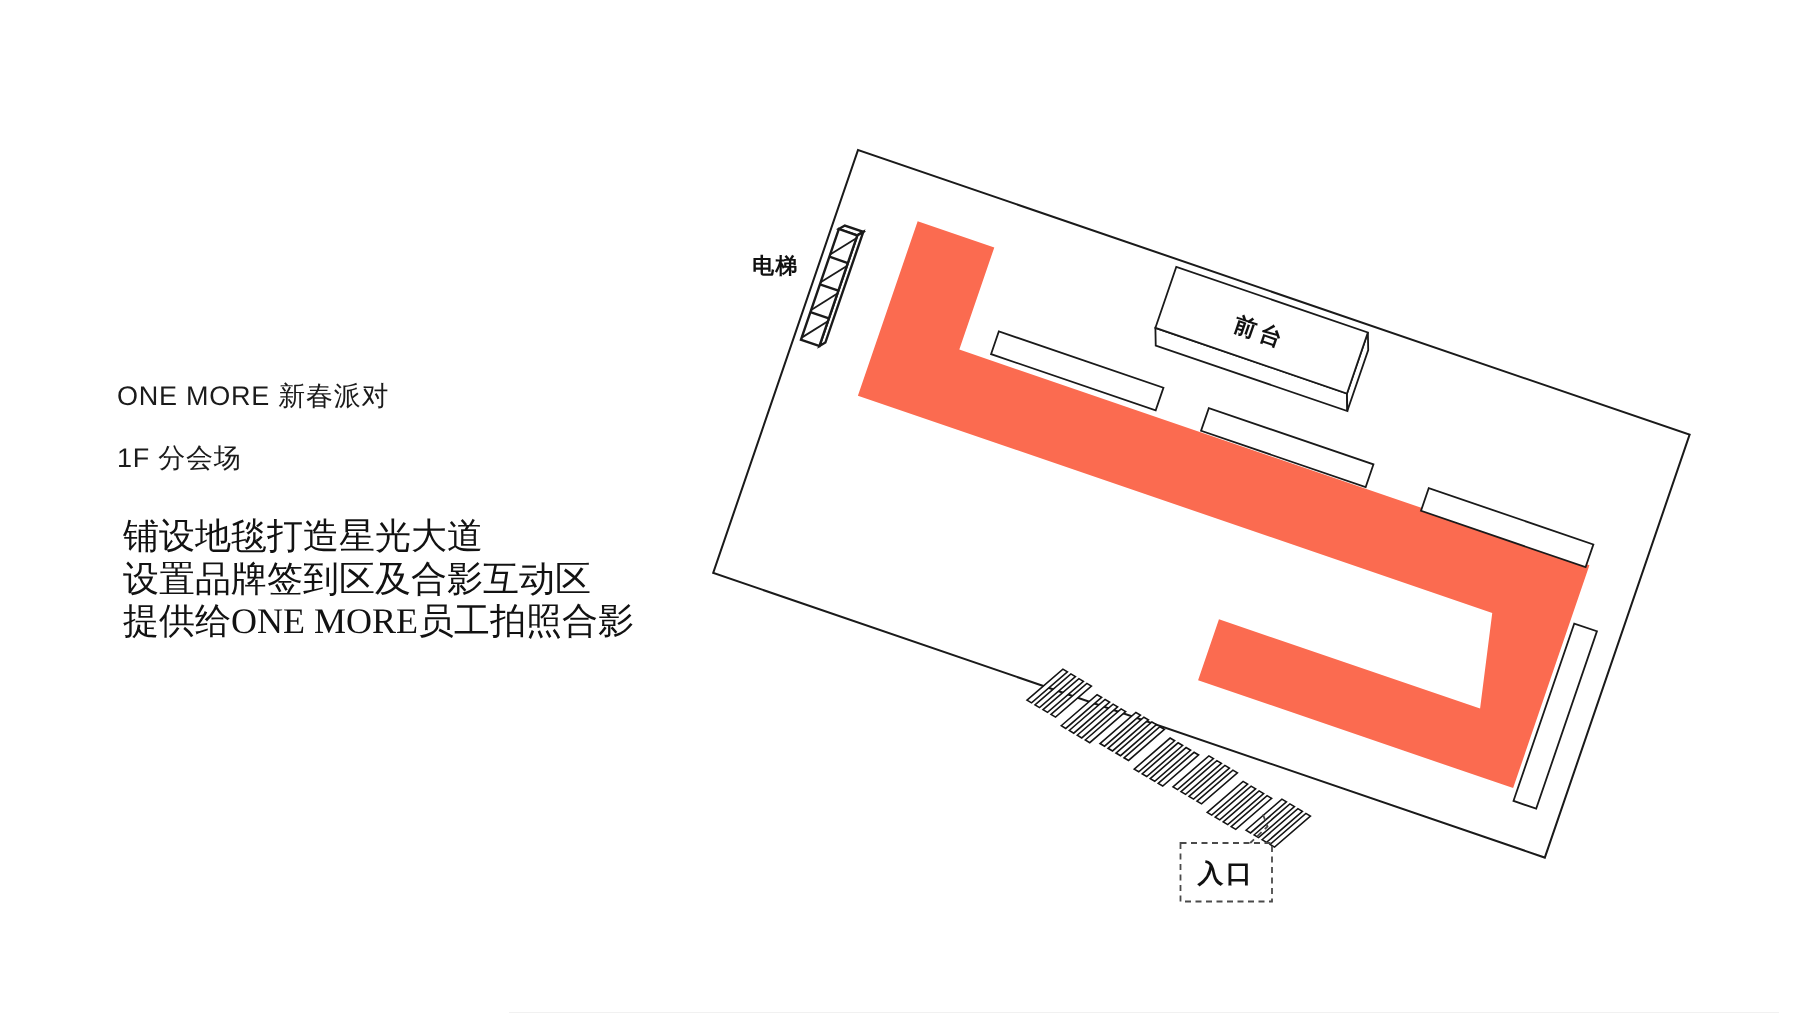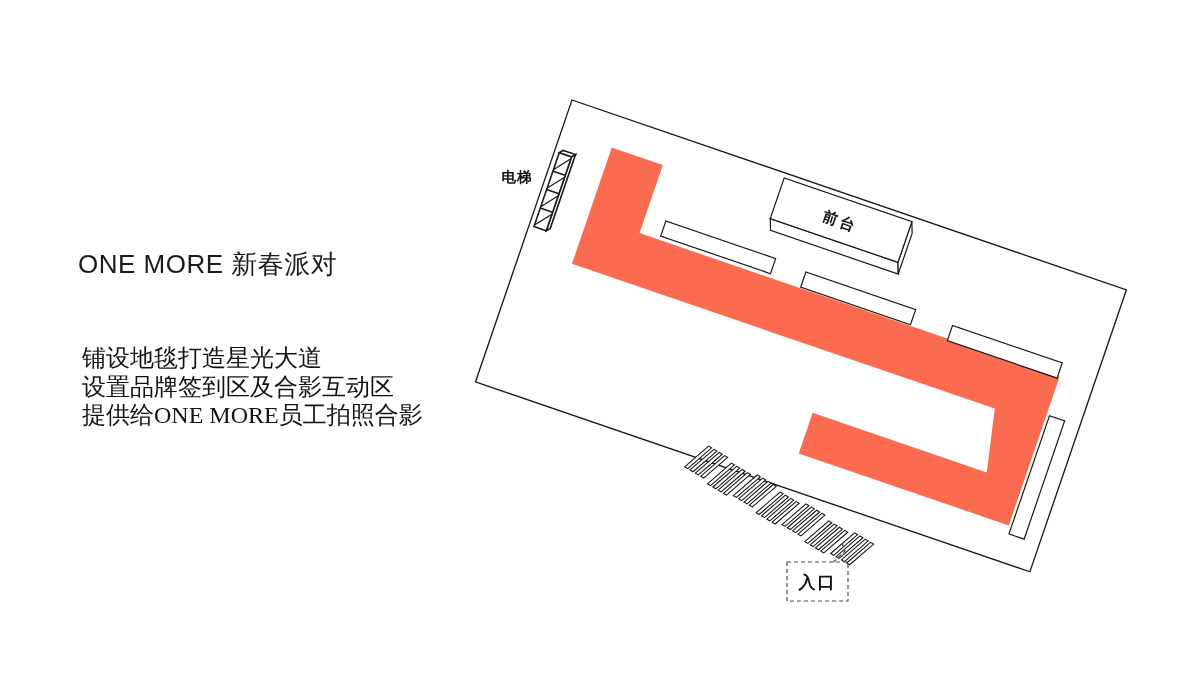--- a/index.html
+++ b/index.html
@@ -2,41 +2,42 @@
 <html><head>
 <meta charset="utf-8">
 <style>
   html,body { margin:0; padding:0; background:#e8e8e8; }
   .slide {
     position:relative; width:1200px; height:675px; margin:0 auto;
     background:#ffffff; overflow:hidden;
     font-family:"Liberation Sans", sans-serif;
   }
   .title-block { position:absolute; left:78px; top:244px; color:#1b1b1b; }
-  .title-line { font-size:26px; line-height:41px; letter-spacing:0.5px; white-space:nowrap; }
+  .title-line { font-size:18px; line-height:41px; letter-spacing:0.5px; white-space:nowrap; }
   .desc-block {
     position:absolute; left:82px; top:344px; color:#121212;
     font-family:"Liberation Serif", serif;
   }
   .desc-line { font-size:24px; line-height:28.5px; white-space:nowrap; }
   svg.plan { position:absolute; left:0; top:0; }
   .ln   { fill:none; stroke:#1a1a1a; stroke-width:1.2; }
   .wln  { fill:#ffffff; stroke:#1a1a1a; stroke-width:1.2; }
   .bold { stroke-width:1.6; }
   .dash { fill:none; stroke:#4a4a4a; stroke-width:1.2; stroke-dasharray:4 3; }
   .panel{ fill:#ffffff; stroke:#141414; stroke-width:1.05; }
   text.plan-label { fill:#111111; font-family:"Liberation Serif", serif; }
 </style>
 </head>
 <body>
 
 <div class="slide">
 
   <div class="title-block">
     <div class="title-line">ONE MORE 新春派对</div>
+    <div class="title-line">1F 分会场</div>
   </div>
   <div class="desc-block">
     <div class="desc-line">铺设地毯打造星光大道</div>
     <div class="desc-line">设置品牌签到区及合影互动区</div>
     <div class="desc-line">提供给ONE MORE员工拍照合影</div>
   </div>
 
   <svg class="plan" width="1200" height="675" viewBox="0 0 1200 675">
 
     <g transform="translate(572,100) rotate(18.9)">

